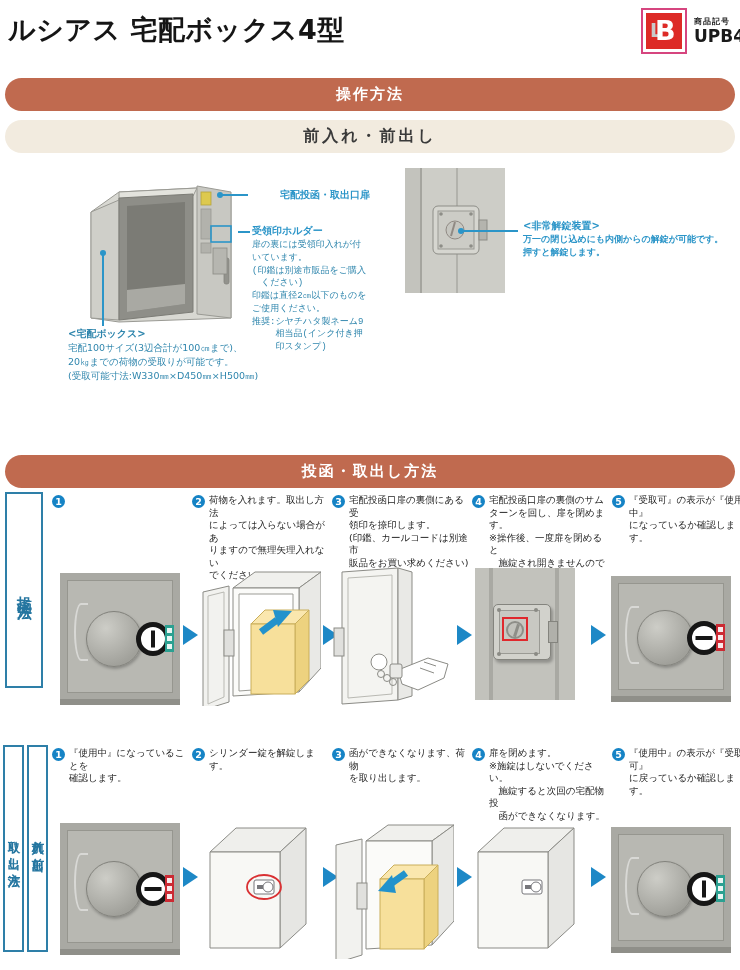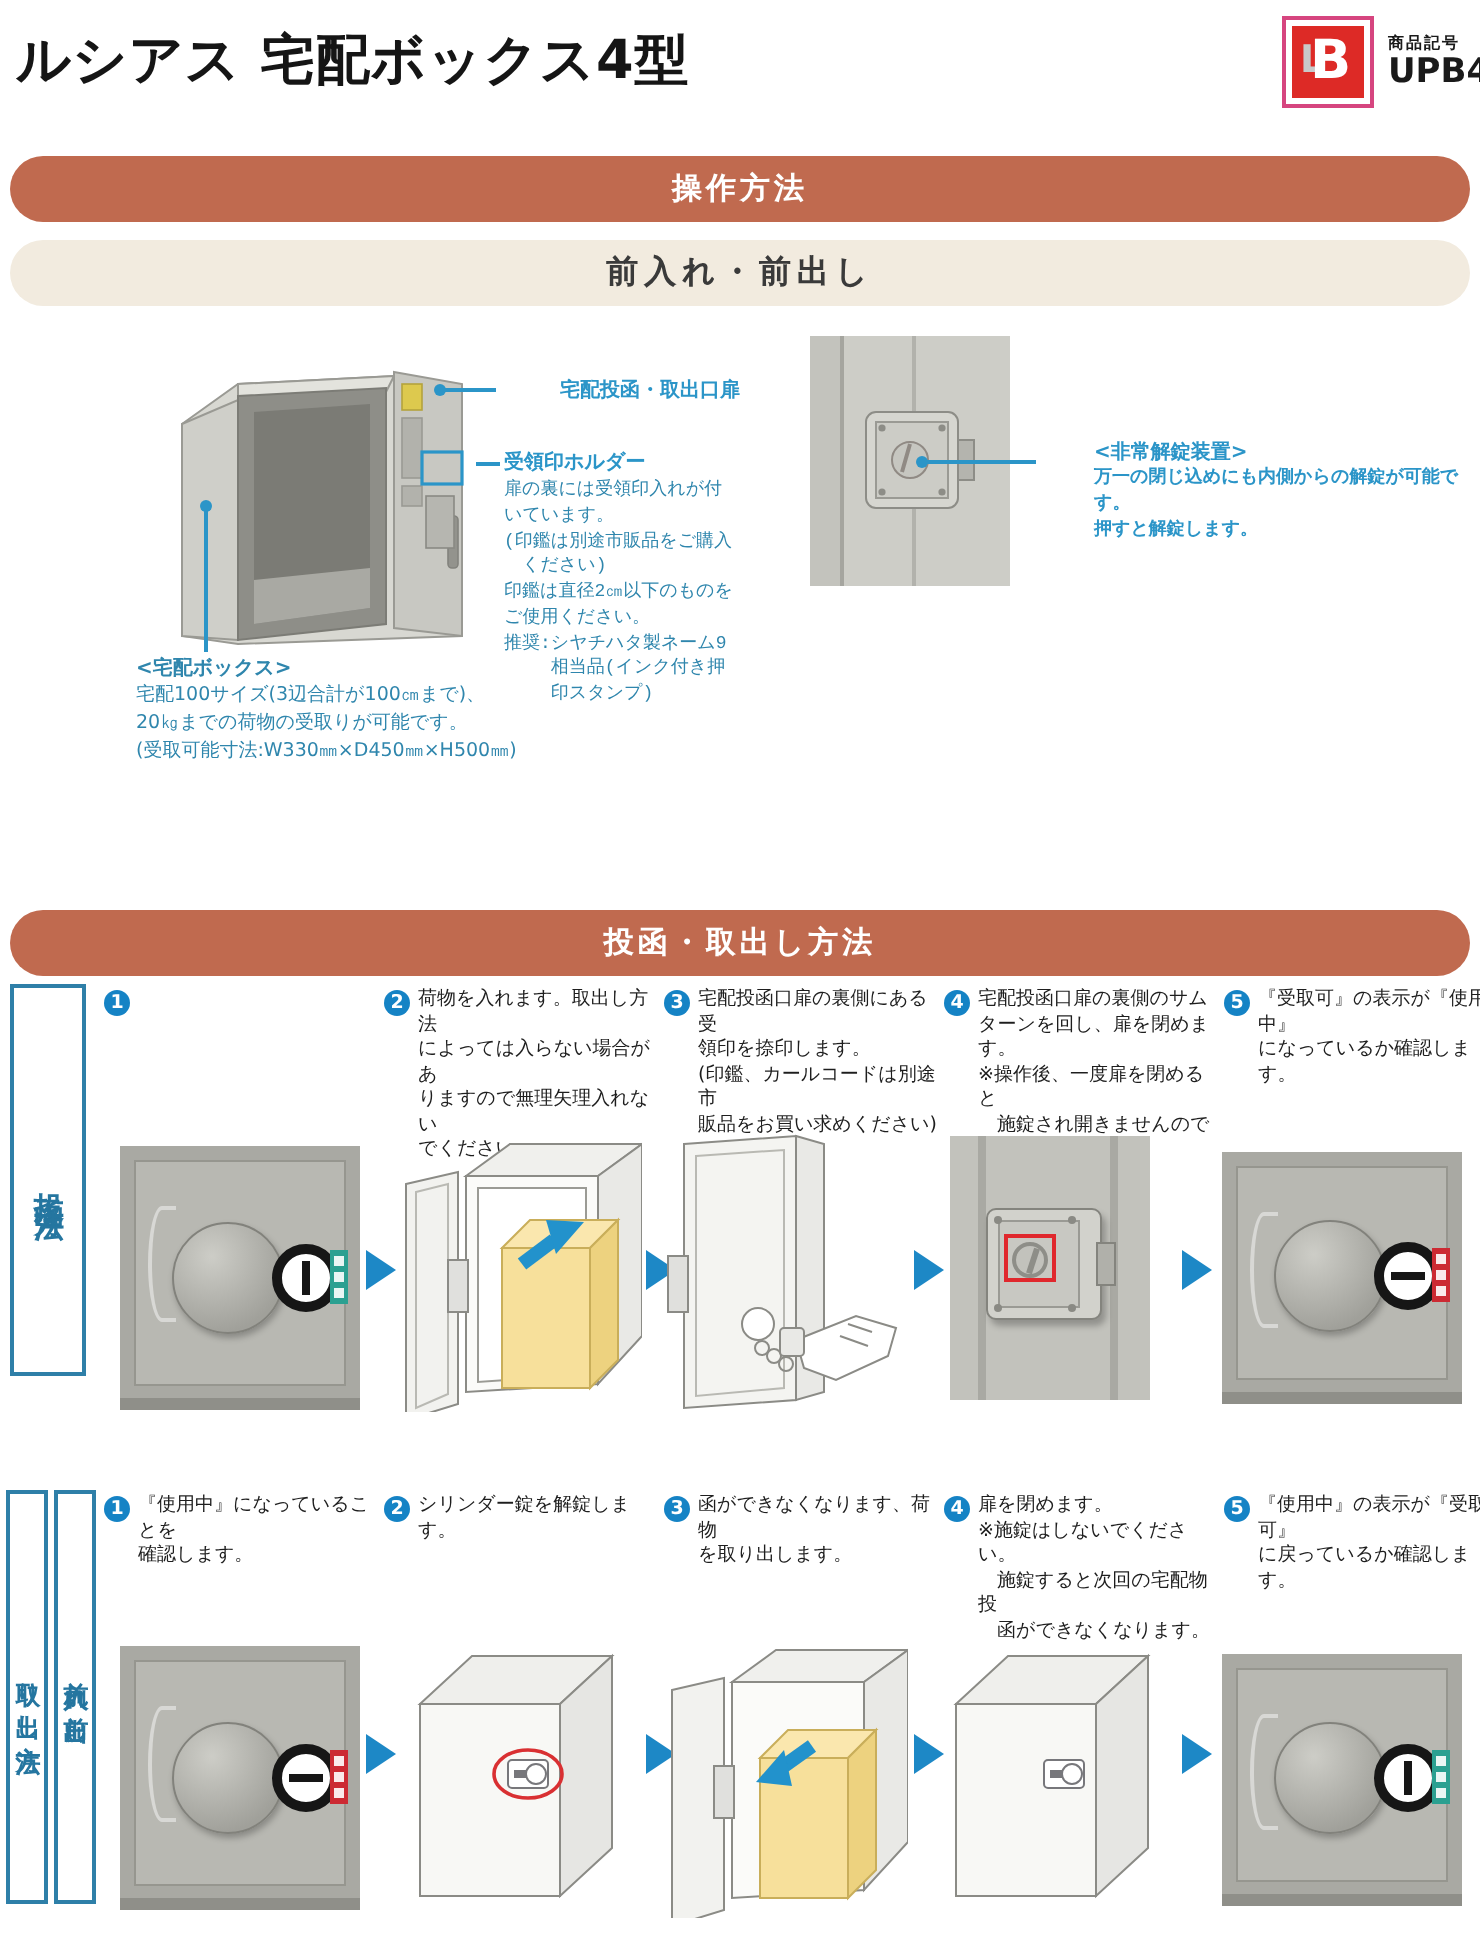--- a/index.html
+++ b/index.html
@@ -164,21 +164,21 @@
       <line x1="50" y1="54" x2="46" y2="68" stroke="#908a84" stroke-width="2"></line>
       <circle cx="36" cy="46" r="1.8" fill="#8d8d87"></circle>
       <circle cx="66" cy="46" r="1.8" fill="#8d8d87"></circle>
       <circle cx="36" cy="78" r="1.8" fill="#8d8d87"></circle>
       <circle cx="66" cy="78" r="1.8" fill="#8d8d87"></circle>
       <rect x="74" y="52" width="8" height="20" fill="#b4b4ae" stroke="#8d8d87"></rect>
     </svg>
 
     <span class="callout-dot" style="left:458px;top:70px;"></span>
     <span class="callout-line" style="left:463px;top:72px;width:55px;"></span>
-    <div class="block" style="left:547px;top:61px;">
+    <div class="block" style="left:523px;top:61px;">
       <div class="block-title" style="color:#2b95c8;">&lt;非常解錠装置&gt;</div>
       <div class="block-note" style="color:#2b95c8;font-weight:bold;font-size:9px;">万一の閉じ込めにも内側からの解錠が可能です。
 押すと解錠します。</div>
     </div>
   </div>
 
   <div class="banner banner-brown" style="top:455px;">投函・取出し方法</div>
 
   <div class="steps-row" style="top:490px;height:253px;">
     <div class="vbox" style="left:5px;top:2px;width:38px;height:196px;font-size:15px;">投函方法</div>

